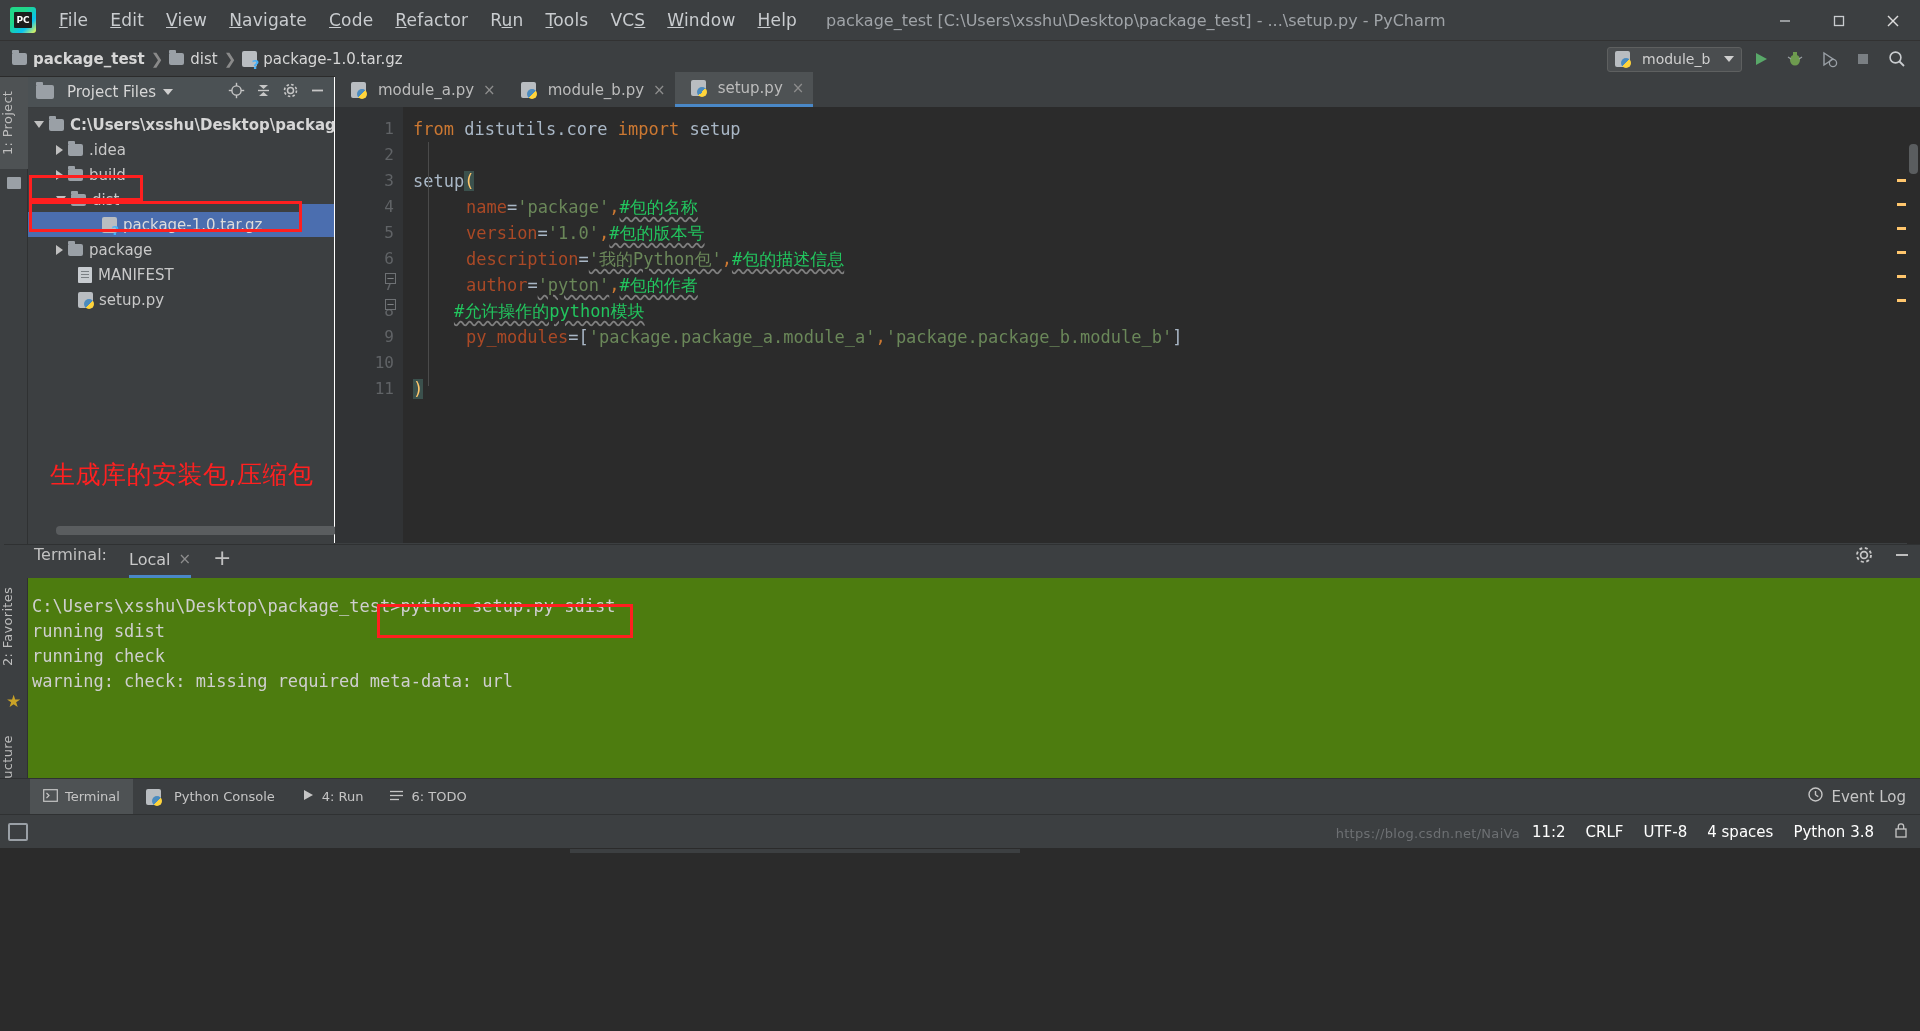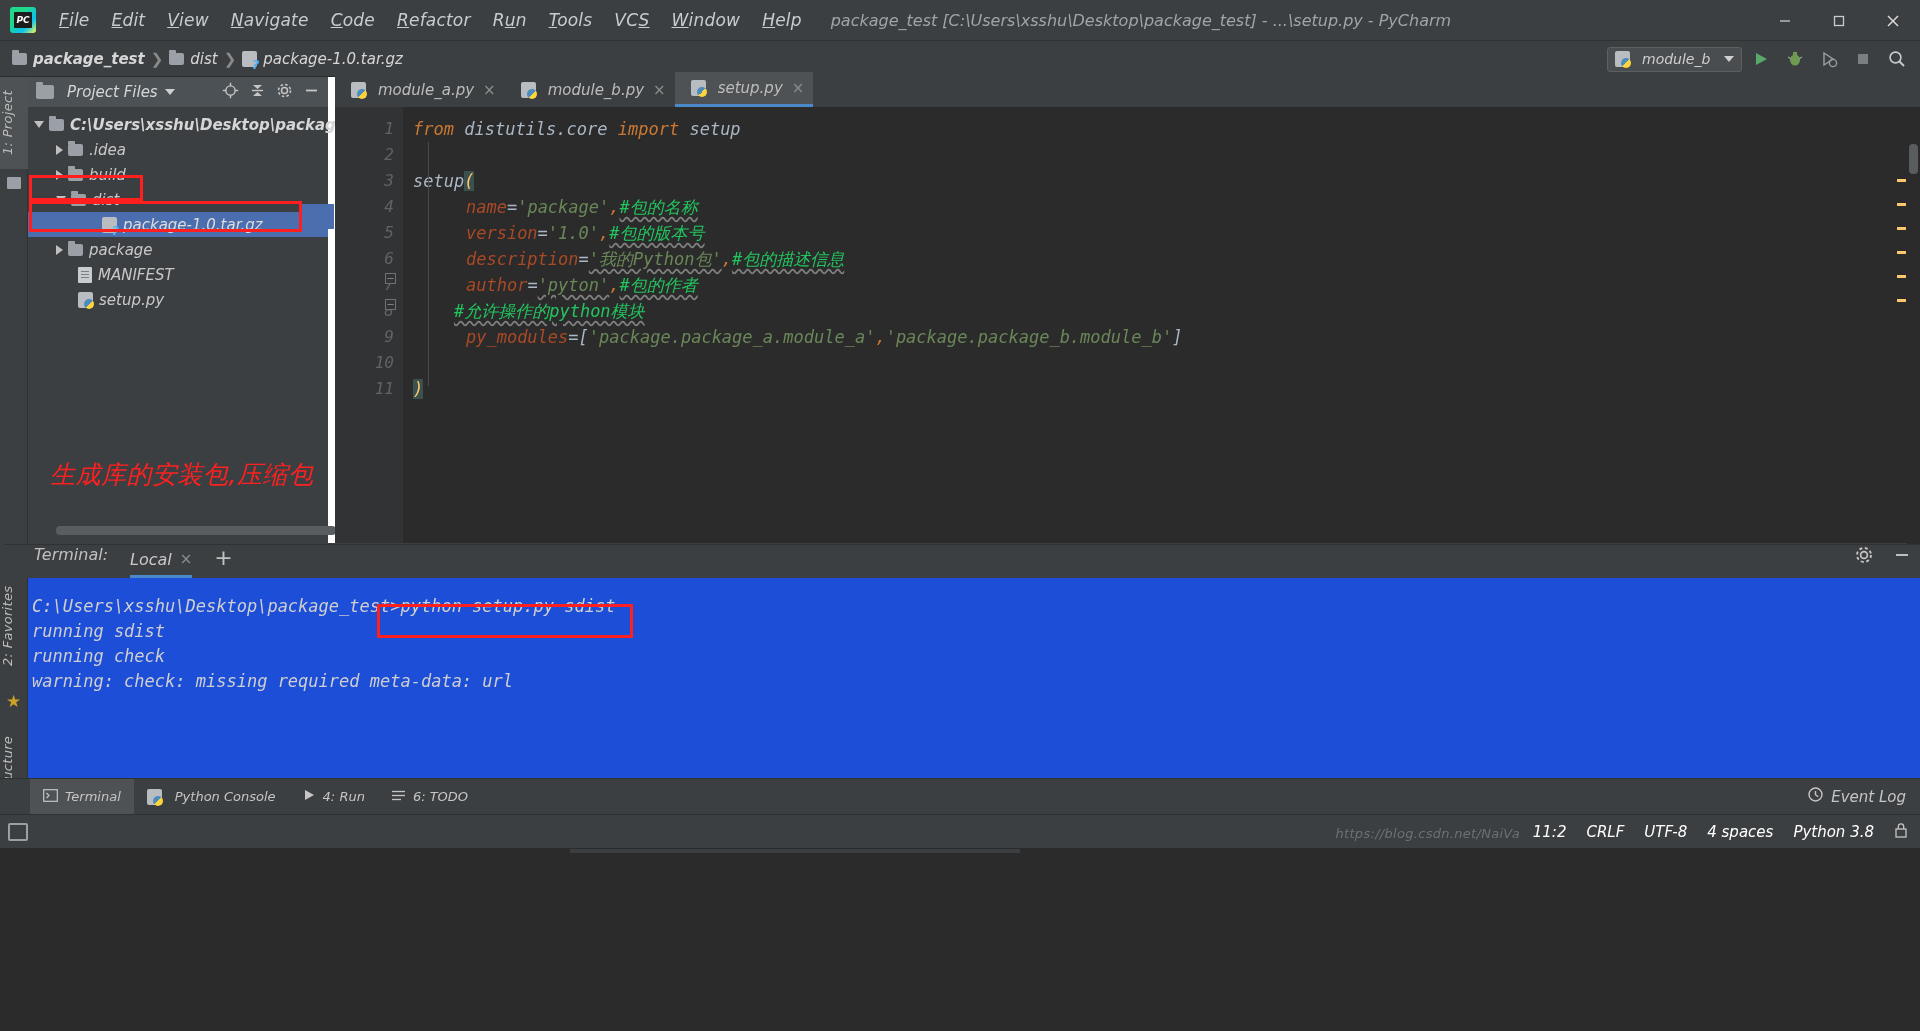--- a/index.html
+++ b/index.html
@@ -3,21 +3,21 @@
 <meta charset="utf-8">
 <style>
   * { box-sizing: border-box; margin: 0; padding: 0; }
   html, body {
     width: 1920px; height: 1031px;
     background: #3c3f41;
     font-family: "DejaVu Sans", "Liberation Sans", sans-serif;
     overflow: hidden;
     color: #bbbbbb;
   }
-  #app { position: relative; width: 1536px; height: 1031px; font-style: italic; }
+  #app { position: relative; width: 1536px; height: 1031px; }
 
   
   .titlebar {
     position: absolute; top: 0; left: 0; width: 1920px; height: 41px;
     background: #3c3f41; display: flex; align-items: center;
     border-bottom: 1px solid #323232;
   }
   .pc-logo {
     width: 26px; height: 26px; margin-left: 10px; margin-right: 12px;
     background: linear-gradient(135deg,#21d789 0%,#21d789 35%,#07c3f2 70%,#fcf84a 100%);
@@ -100,21 +100,21 @@
     writing-mode: vertical-rl; transform: rotate(180deg);
     font-size: 13px; color: #bdbdbd; text-align: center;
     padding: 6px 0; letter-spacing: .3px;
   }
   .vtab.active { background: #4e5254; }
   .vstrip-ico { position:absolute; left:7px; width:14px;height:12px;background:#9aa0a6;border-radius:1px; }
 
   
   .projpanel {
     position: absolute; left: 28px; top: 77px; width: 307px; height: 466px;
-    background: #3c3f41; border-right: 7px solid #ffffff;
+    background: #3c3f41; border-right: 1px solid #ffffff;
   }
   .proj-header {
     height: 31px; display: flex; align-items: center; background: #4b5154;
     padding-left: 8px; gap: 7px; border-bottom: 1px solid #3a3d3f;
   }
   .proj-header .title { font-size: 15px; color: #d6d6d6; }
   .proj-hdr-icons { margin-left: auto; display: flex; align-items: center; gap: 10px; padding-right: 8px; }
   .tree { padding-top: 4px; font-size: 15px; }
   .trow { display: flex; align-items: center; height: 25px; padding-left: 6px; white-space: nowrap; position: relative;}
   .trow.sel { background: #4b6eaf; }
@@ -200,21 +200,21 @@
   .term-title { margin-left: 30px; font-size: 16px; color: #c0c0c0; }
   .term-tab {
     margin-left: 22px; font-size: 16px; color: #c9c9c9; display: flex; align-items: center; gap: 8px;
     padding-bottom: 2px; border-bottom: 3px solid #4a88c7;
   }
   .term-tab .close { color: #8d8d8d; font-size: 15px; }
   .term-plus { margin-left: 22px; font-size: 22px; color: #c0c0c0; }
   .term-hdr-right { position: absolute; right: 12px; display: flex; align-items: center; gap: 18px; }
   .term-body {
     position: absolute; left: 28px; top: 578px; width: 1892px; height: 200px;
-    background: #1d4ed8; padding: 16px 0 0 0;
+    background: #4d7c0f; padding: 16px 0 0 0;
     font-family: "DejaVu Sans Mono", "Liberation Mono", monospace;
     font-size: 17px; color: #cfcfcf;
   }
   .tline { height: 25px; line-height: 25px; padding-left: 4px; white-space: pre; }
 
   
   .bottombar {
     position: absolute; left: 0; top: 778px; width: 1920px; height: 36px;
     background: #3c3f41; display: flex; align-items: center; border-top: 1px solid #2f3132;
   }

